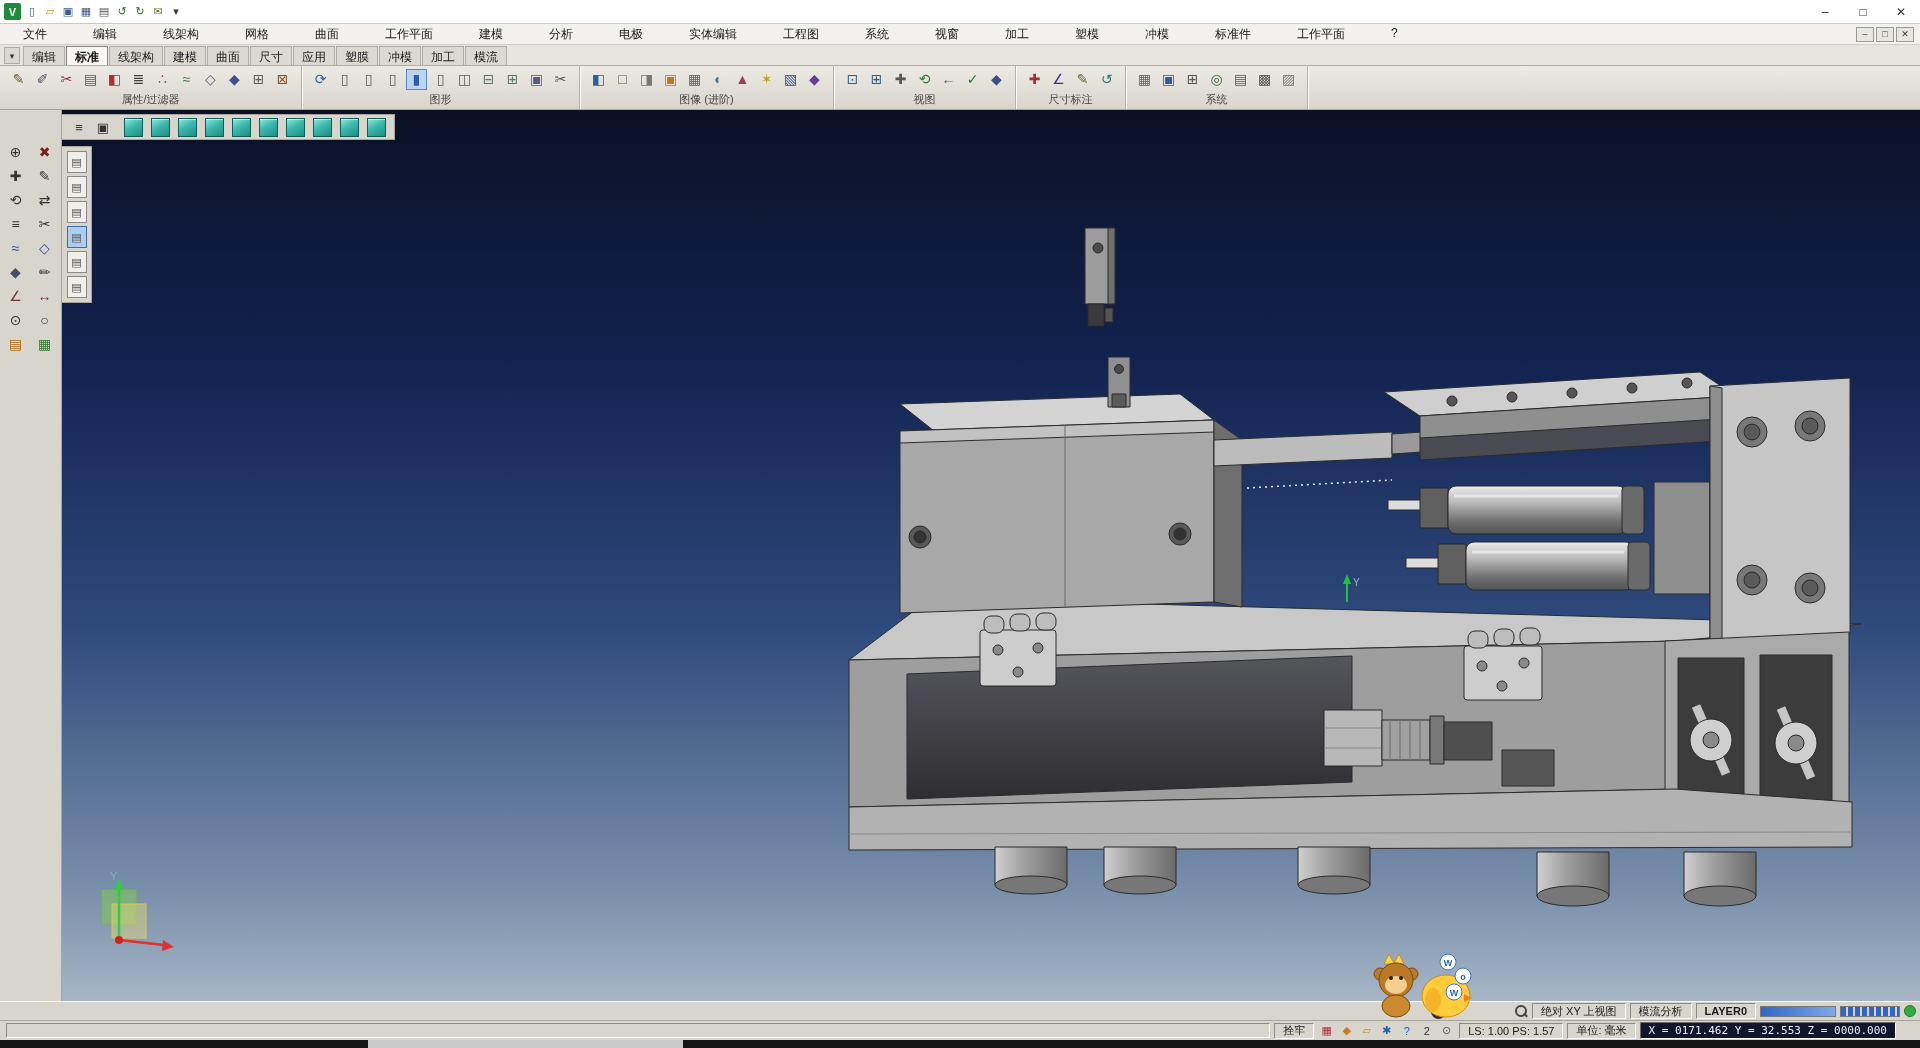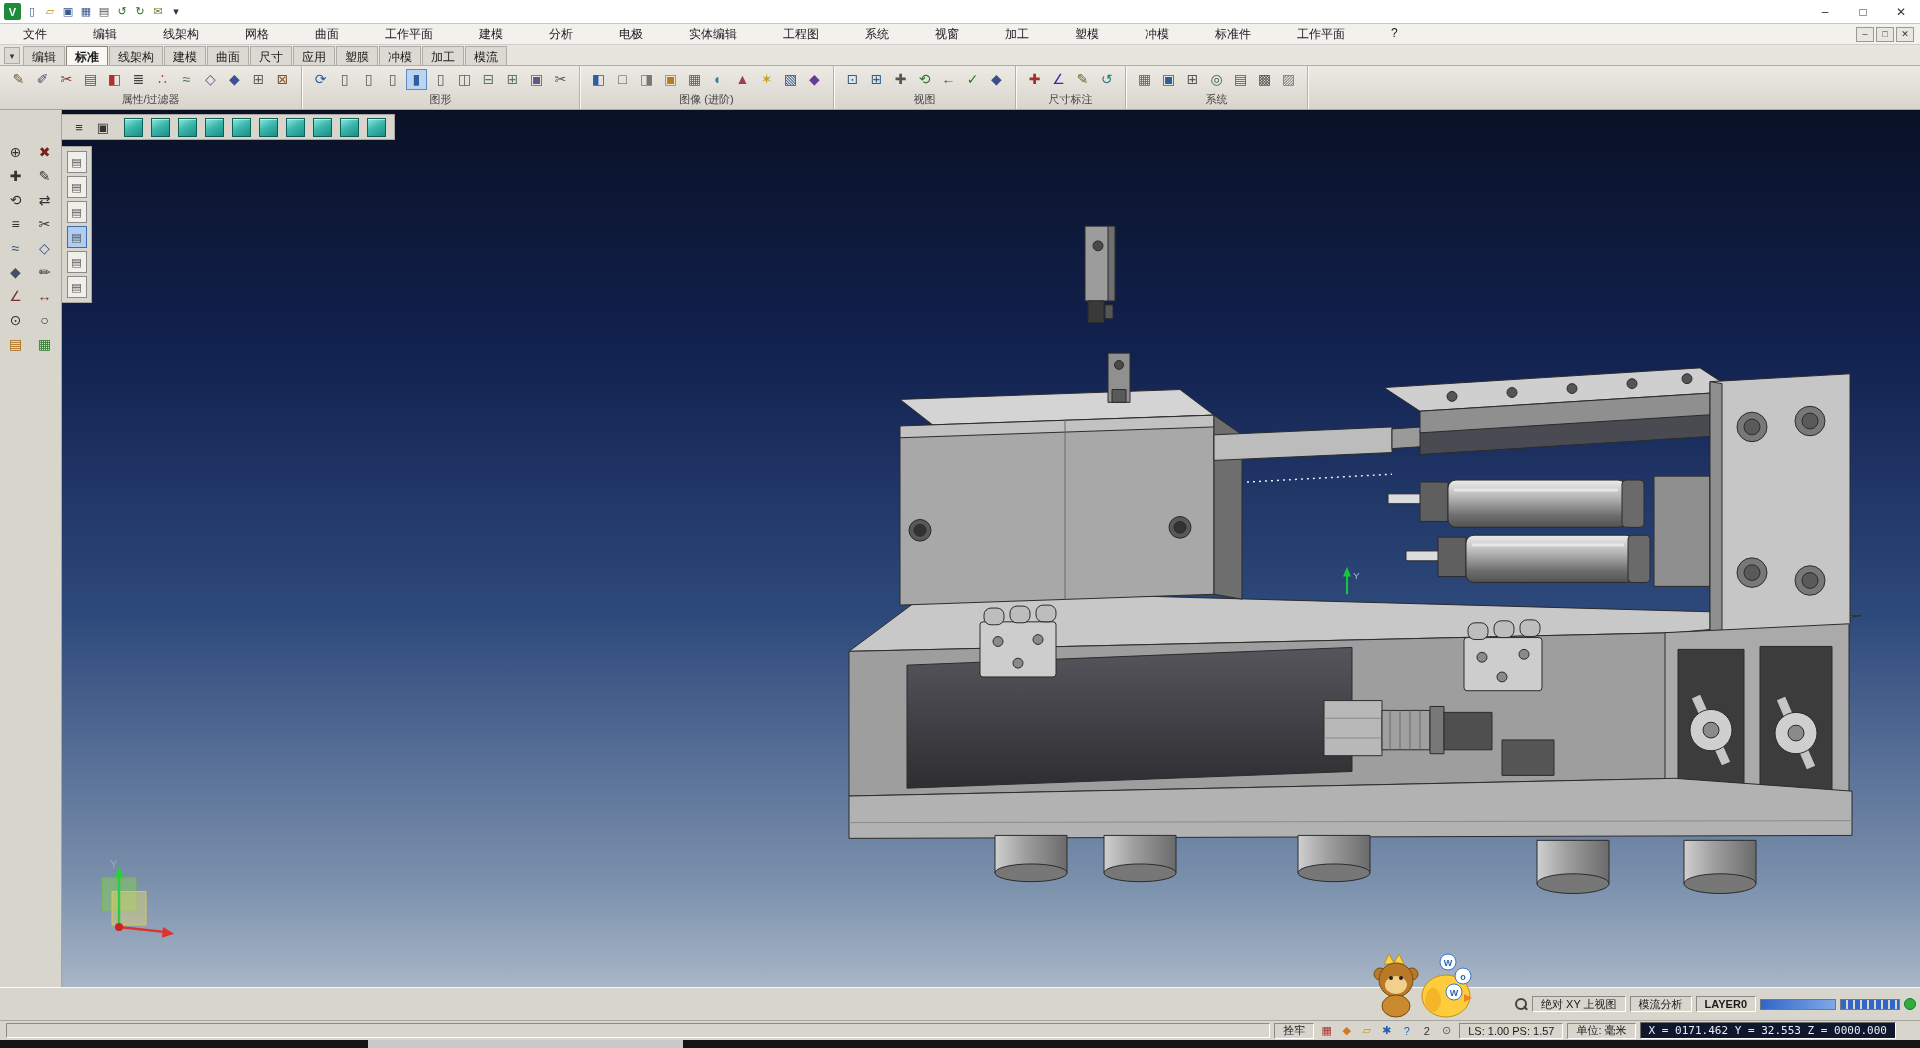--- a/index.html
+++ b/index.html
@@ -46,21 +46,21 @@
   .viewbar{position:absolute;left:0;top:4px;height:26px;display:flex;align-items:center;background:#d8d5cd;padding:0 8px;gap:6px;border:1px solid #a8a59e;border-left:none;z-index:5;}
   .vb-icon{width:18px;height:18px;display:flex;align-items:center;justify-content:center;font-size:13px;color:#333;}
   .cube-row{display:flex;gap:8px;margin-left:6px;}
   .cube{width:19px;height:19px;border:1px solid #0d5f58;background:linear-gradient(150deg,#8fe8de 0%,#3cb8ac 45%,#1d8d84 100%);box-shadow:inset 0 1px 0 rgba(255,255,255,.55);}
 
   .plane-panel{position:absolute;left:0;top:36px;width:30px;background:#d8d5cd;border:1px solid #a8a59e;border-left:none;display:flex;flex-direction:column;align-items:center;padding:4px 0;gap:3px;z-index:5;}
   .clip-icon{width:20px;height:22px;border:1px solid #8a8a8a;background:#f0efe9;font-size:11px;color:#555;display:flex;align-items:center;justify-content:center;}
   .clip-icon.active{background:#aecdf0;border-color:#3a6ea8;}
 
   
-  .sb1{height:19px;background:#d8d5cd;border-top:1px solid #f8f8f6;display:flex;align-items:center;font-size:11px;gap:4px;padding:16px 4px;flex:0 0 auto;}
+  .sb1{height:19px;background:#d8d5cd;border-top:1px solid #f8f8f6;display:flex;align-items:center;font-size:11px;gap:4px;padding:4px 4px;flex:0 0 auto;}
   .sb-flex{flex:1;}
   .circle-a{width:15px;height:15px;border-radius:50%;background:#2b2b34;color:#fff;font-size:10px;display:flex;align-items:center;justify-content:center;font-weight:bold;}
   .sb1-gap{width:60px;}
   .mag{width:14px;height:14px;position:relative;}
   .mag::before{content:"";position:absolute;left:1px;top:1px;width:8px;height:8px;border:2px solid #444;border-radius:50%;}
   .mag::after{content:"";position:absolute;left:9px;top:10px;width:5px;height:2px;background:#444;transform:rotate(45deg);}
   .sb-panel{border:1px solid;border-color:#8a8a8a #ffffff #ffffff #8a8a8a;padding:1px 8px;height:16px;display:flex;align-items:center;background:#d8d5cd;white-space:nowrap;color:#1a1a1a;}
   .layer-panel{font-weight:bold;}
   .meter-solid{width:76px;height:11px;border:1px solid #777;background:linear-gradient(90deg,#2f66c8,#7fa8e8);}
   .meter-seg{width:60px;height:11px;border:1px solid #777;background:repeating-linear-gradient(90deg,#2f66c8 0 5px,#d8d5cd 5px 7px);}

